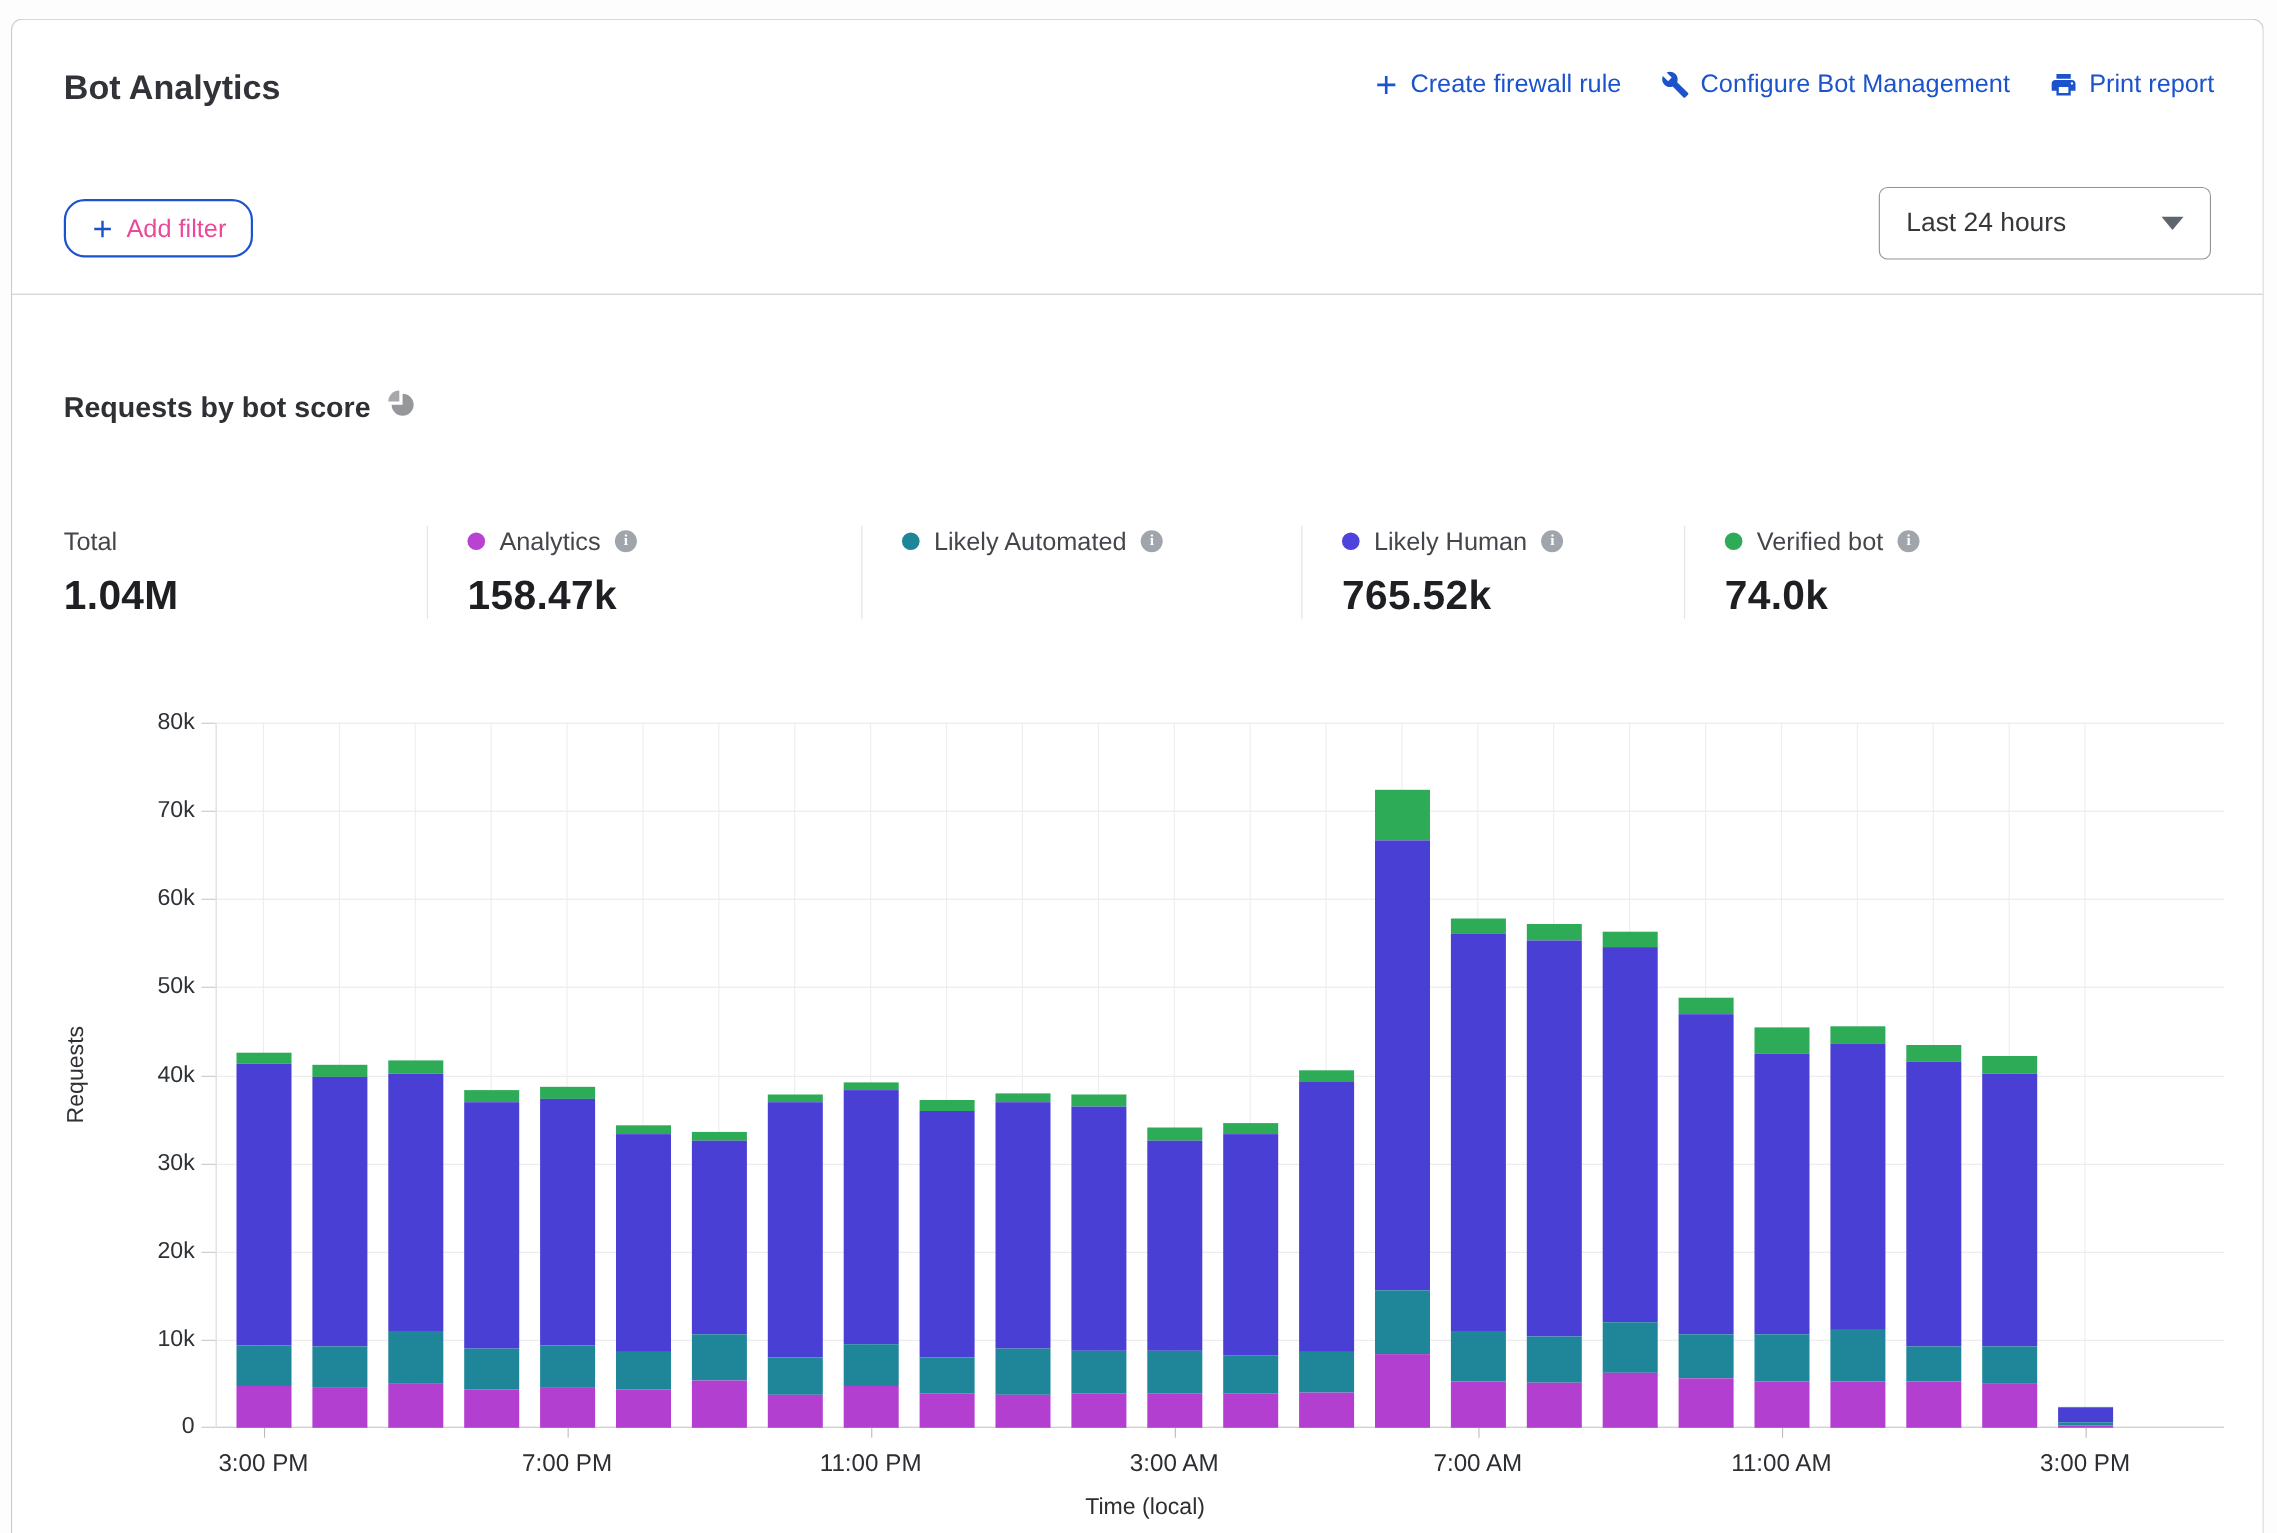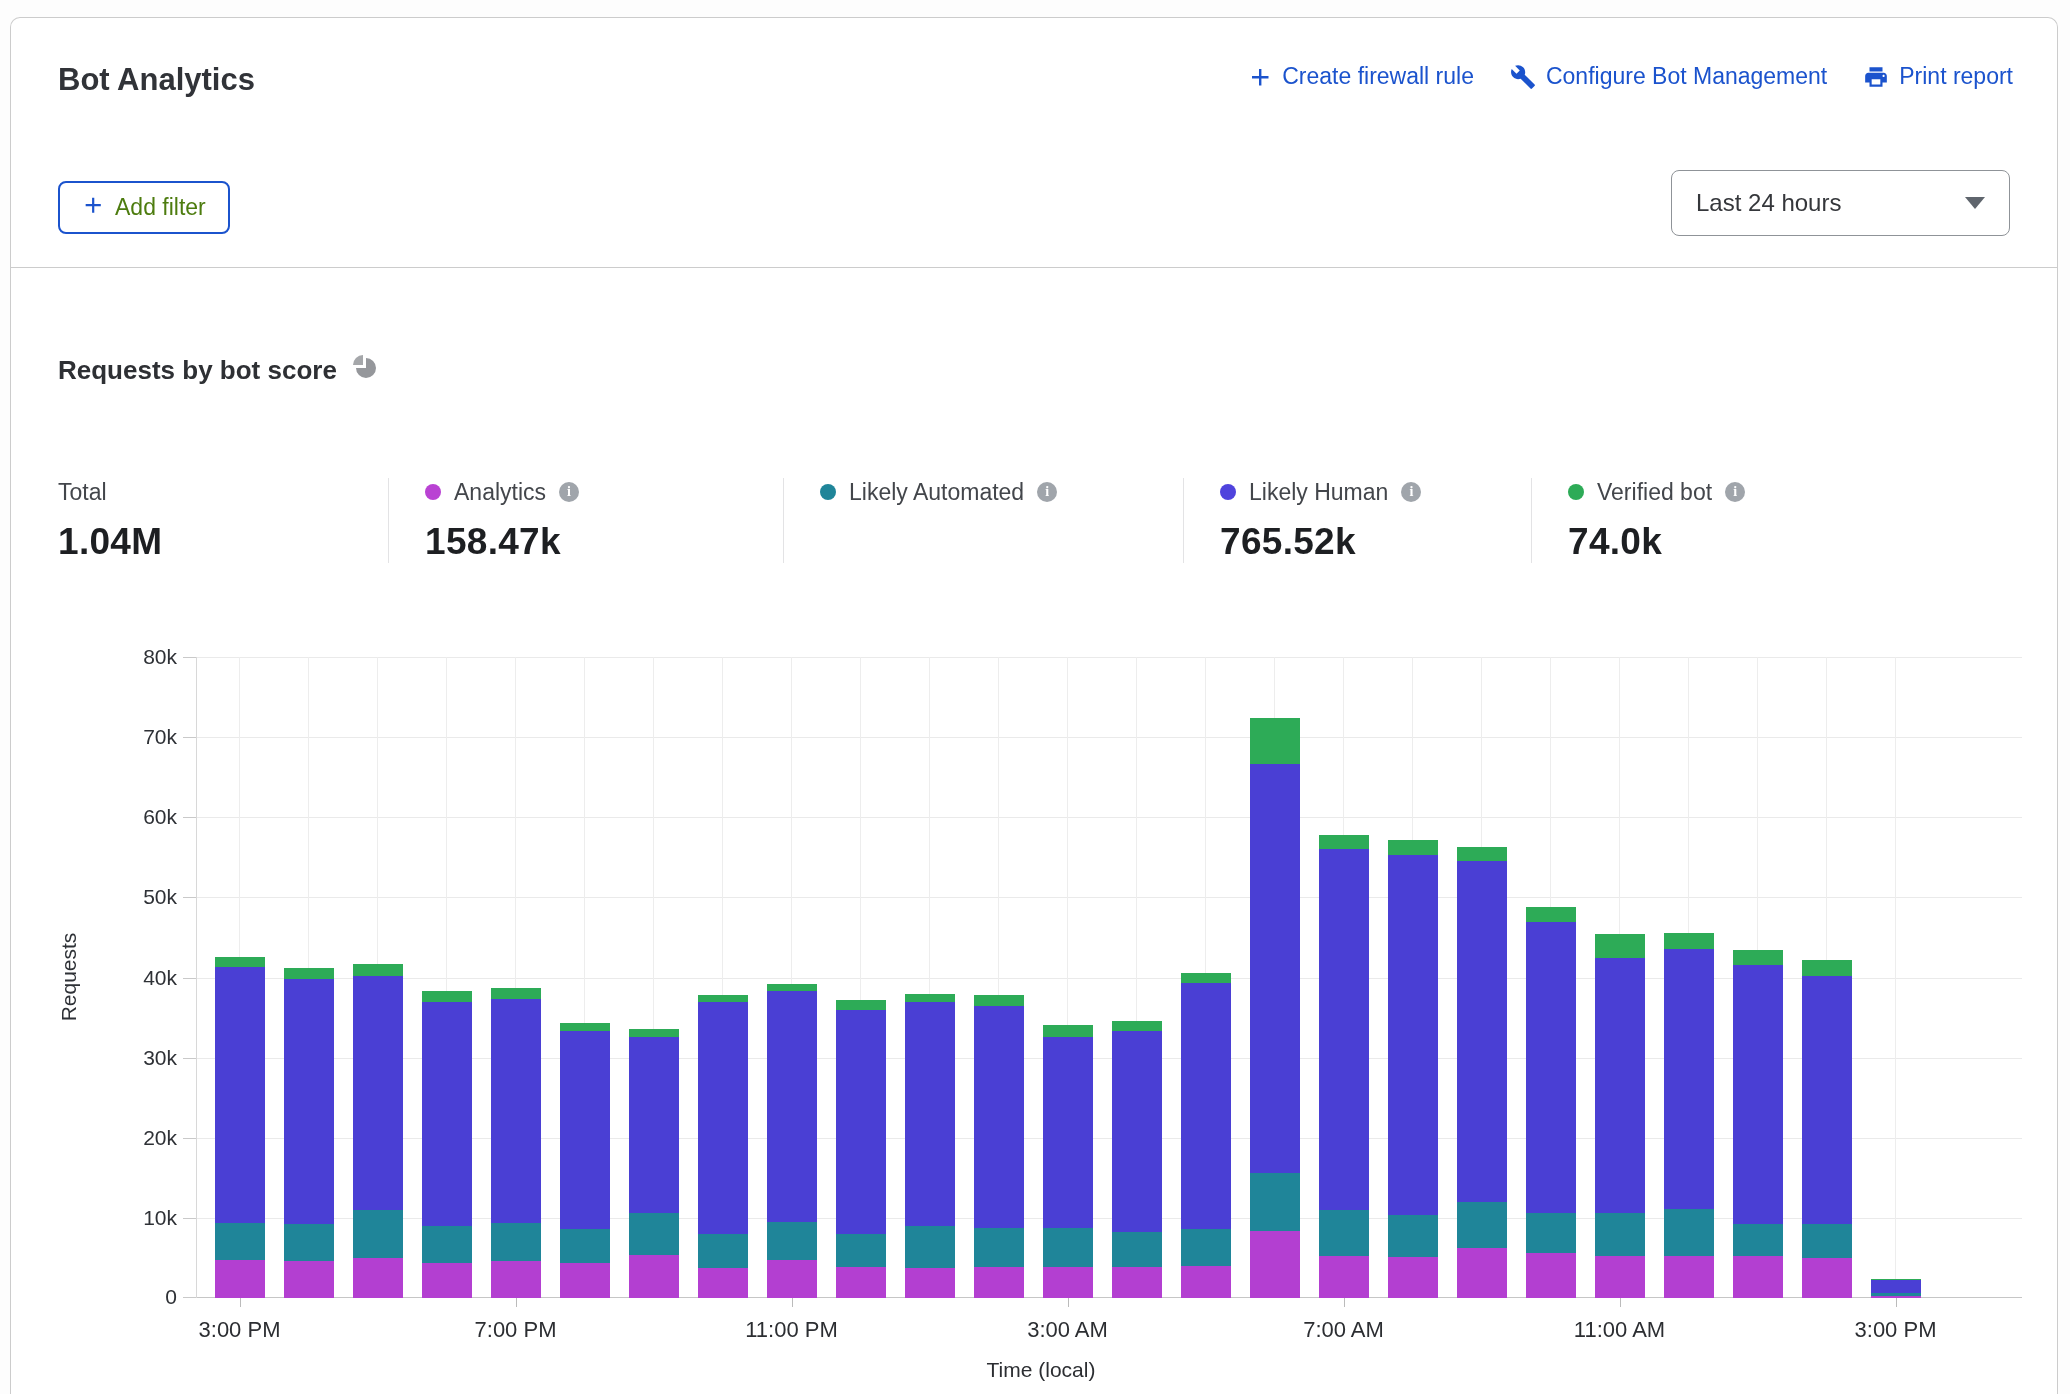--- a/index.html
+++ b/index.html
@@ -12,27 +12,27 @@
     background:#fff;border:1px solid #cccccc;border-bottom:none;
     border-radius:10px 10px 0 0;
   }
   .page-title{
     position:absolute;left:47px;top:44px;font-size:31px;font-weight:700;color:#313338;
   }
   .actions{position:absolute;top:45px;right:44px;display:flex;align-items:center;gap:36px;}
   .action{display:flex;align-items:center;gap:10px;color:#1b53cd;font-size:23px;cursor:pointer;}
   .action svg{display:block;fill:#1b53cd;}
   .btn-add-filter{
-    position:absolute;left:47px;top:163px;display:flex;align-items:flex-start;gap:11px;
-    border:2px solid #1b53cd;border-radius:8px;background:#fff;color:#4d7c0f;
+    position:absolute;left:47px;top:163px;display:flex;align-items:center;gap:11px;
+    border:2px solid #1b53cd;border-radius:19px;background:#fff;color:#ec4899;
     font-size:23px;padding:11px 22px;cursor:pointer;font-family:inherit;
   }
   .btn-add-filter svg{display:block;fill:#1b53cd;}
   .range-select{
-    position:absolute;top:152px;right:47px;width:339px;height:66px;box-sizing:border-box;
+    position:absolute;top:152px;right:47px;width:302px;height:66px;box-sizing:border-box;
     border:1px solid #8f9398;border-radius:8px;background:#fff;
     display:flex;align-items:center;justify-content:space-between;
     padding:0 24px;font-size:24px;color:#35373b;cursor:pointer;
   }
   .caret{width:0;height:0;border-left:10px solid transparent;border-right:10px solid transparent;border-top:12px solid #5f656d;}
   .hdr-divider{position:absolute;left:0;right:0;top:249px;height:1px;background:#cccccc;}
   .sec-title{
     position:absolute;left:47px;top:336px;display:flex;align-items:center;gap:15px;
     font-size:26px;font-weight:700;color:#2e3034;
   }

